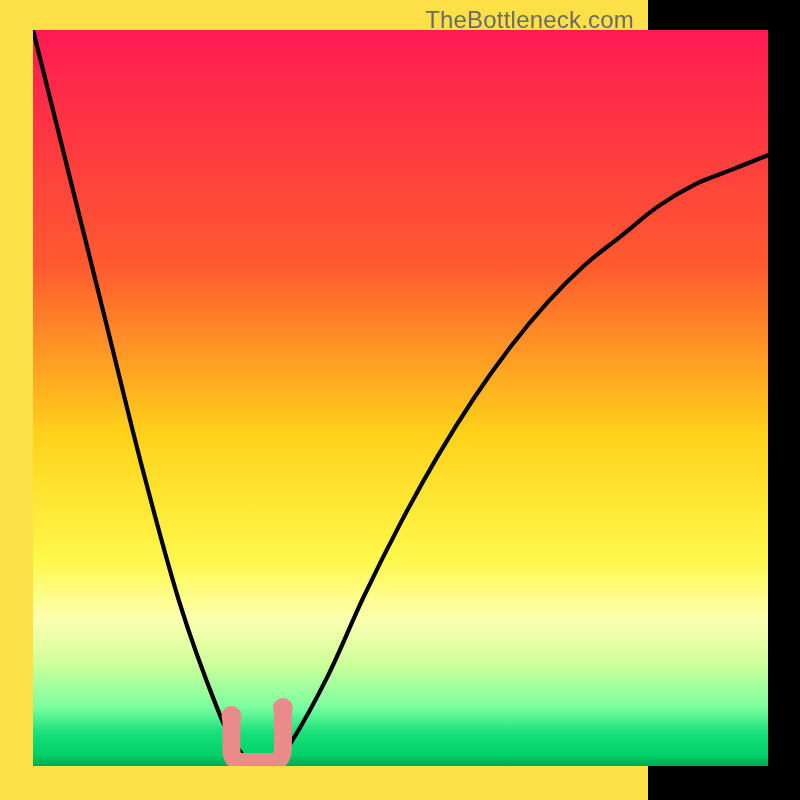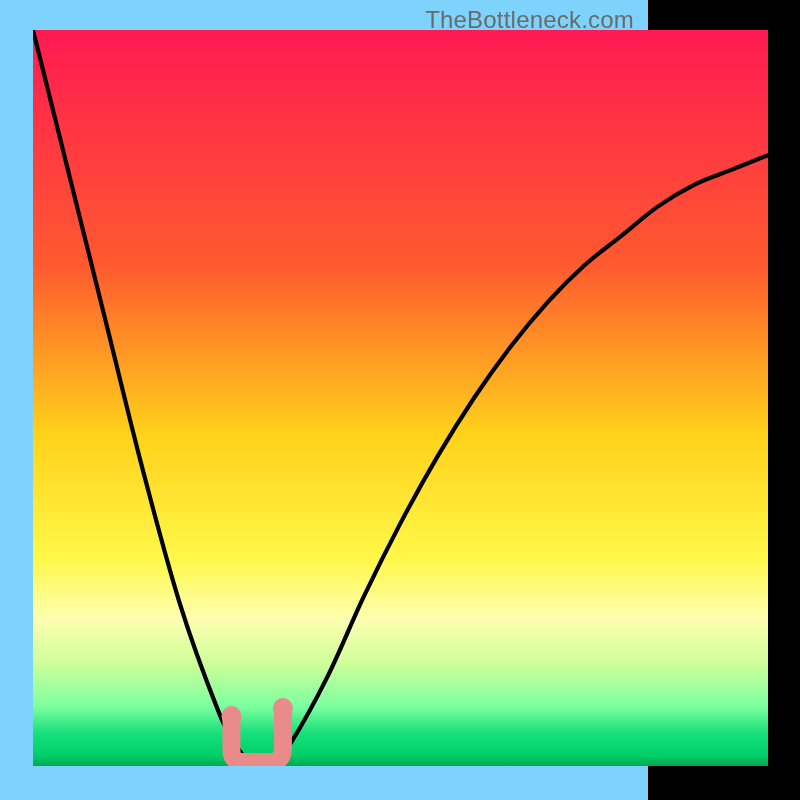--- a/index.html
+++ b/index.html
@@ -8,21 +8,21 @@
     width: 800px;
     height: 800px;
     background: #000;
     overflow: hidden;
     font-family: Arial, Helvetica, sans-serif;
   }
   .stage {
     position: relative;
     width: 648px;
     height: 800px;
-    background: #7dd3fc;
+    background: #fde047;
   }
   .watermark {
     position: absolute;
     top: 6px;
     right: 14px;
     color: #6a6a6a;
     font-size: 24px;
     font-weight: 500;
     letter-spacing: 0.2px;
     user-select: none;

